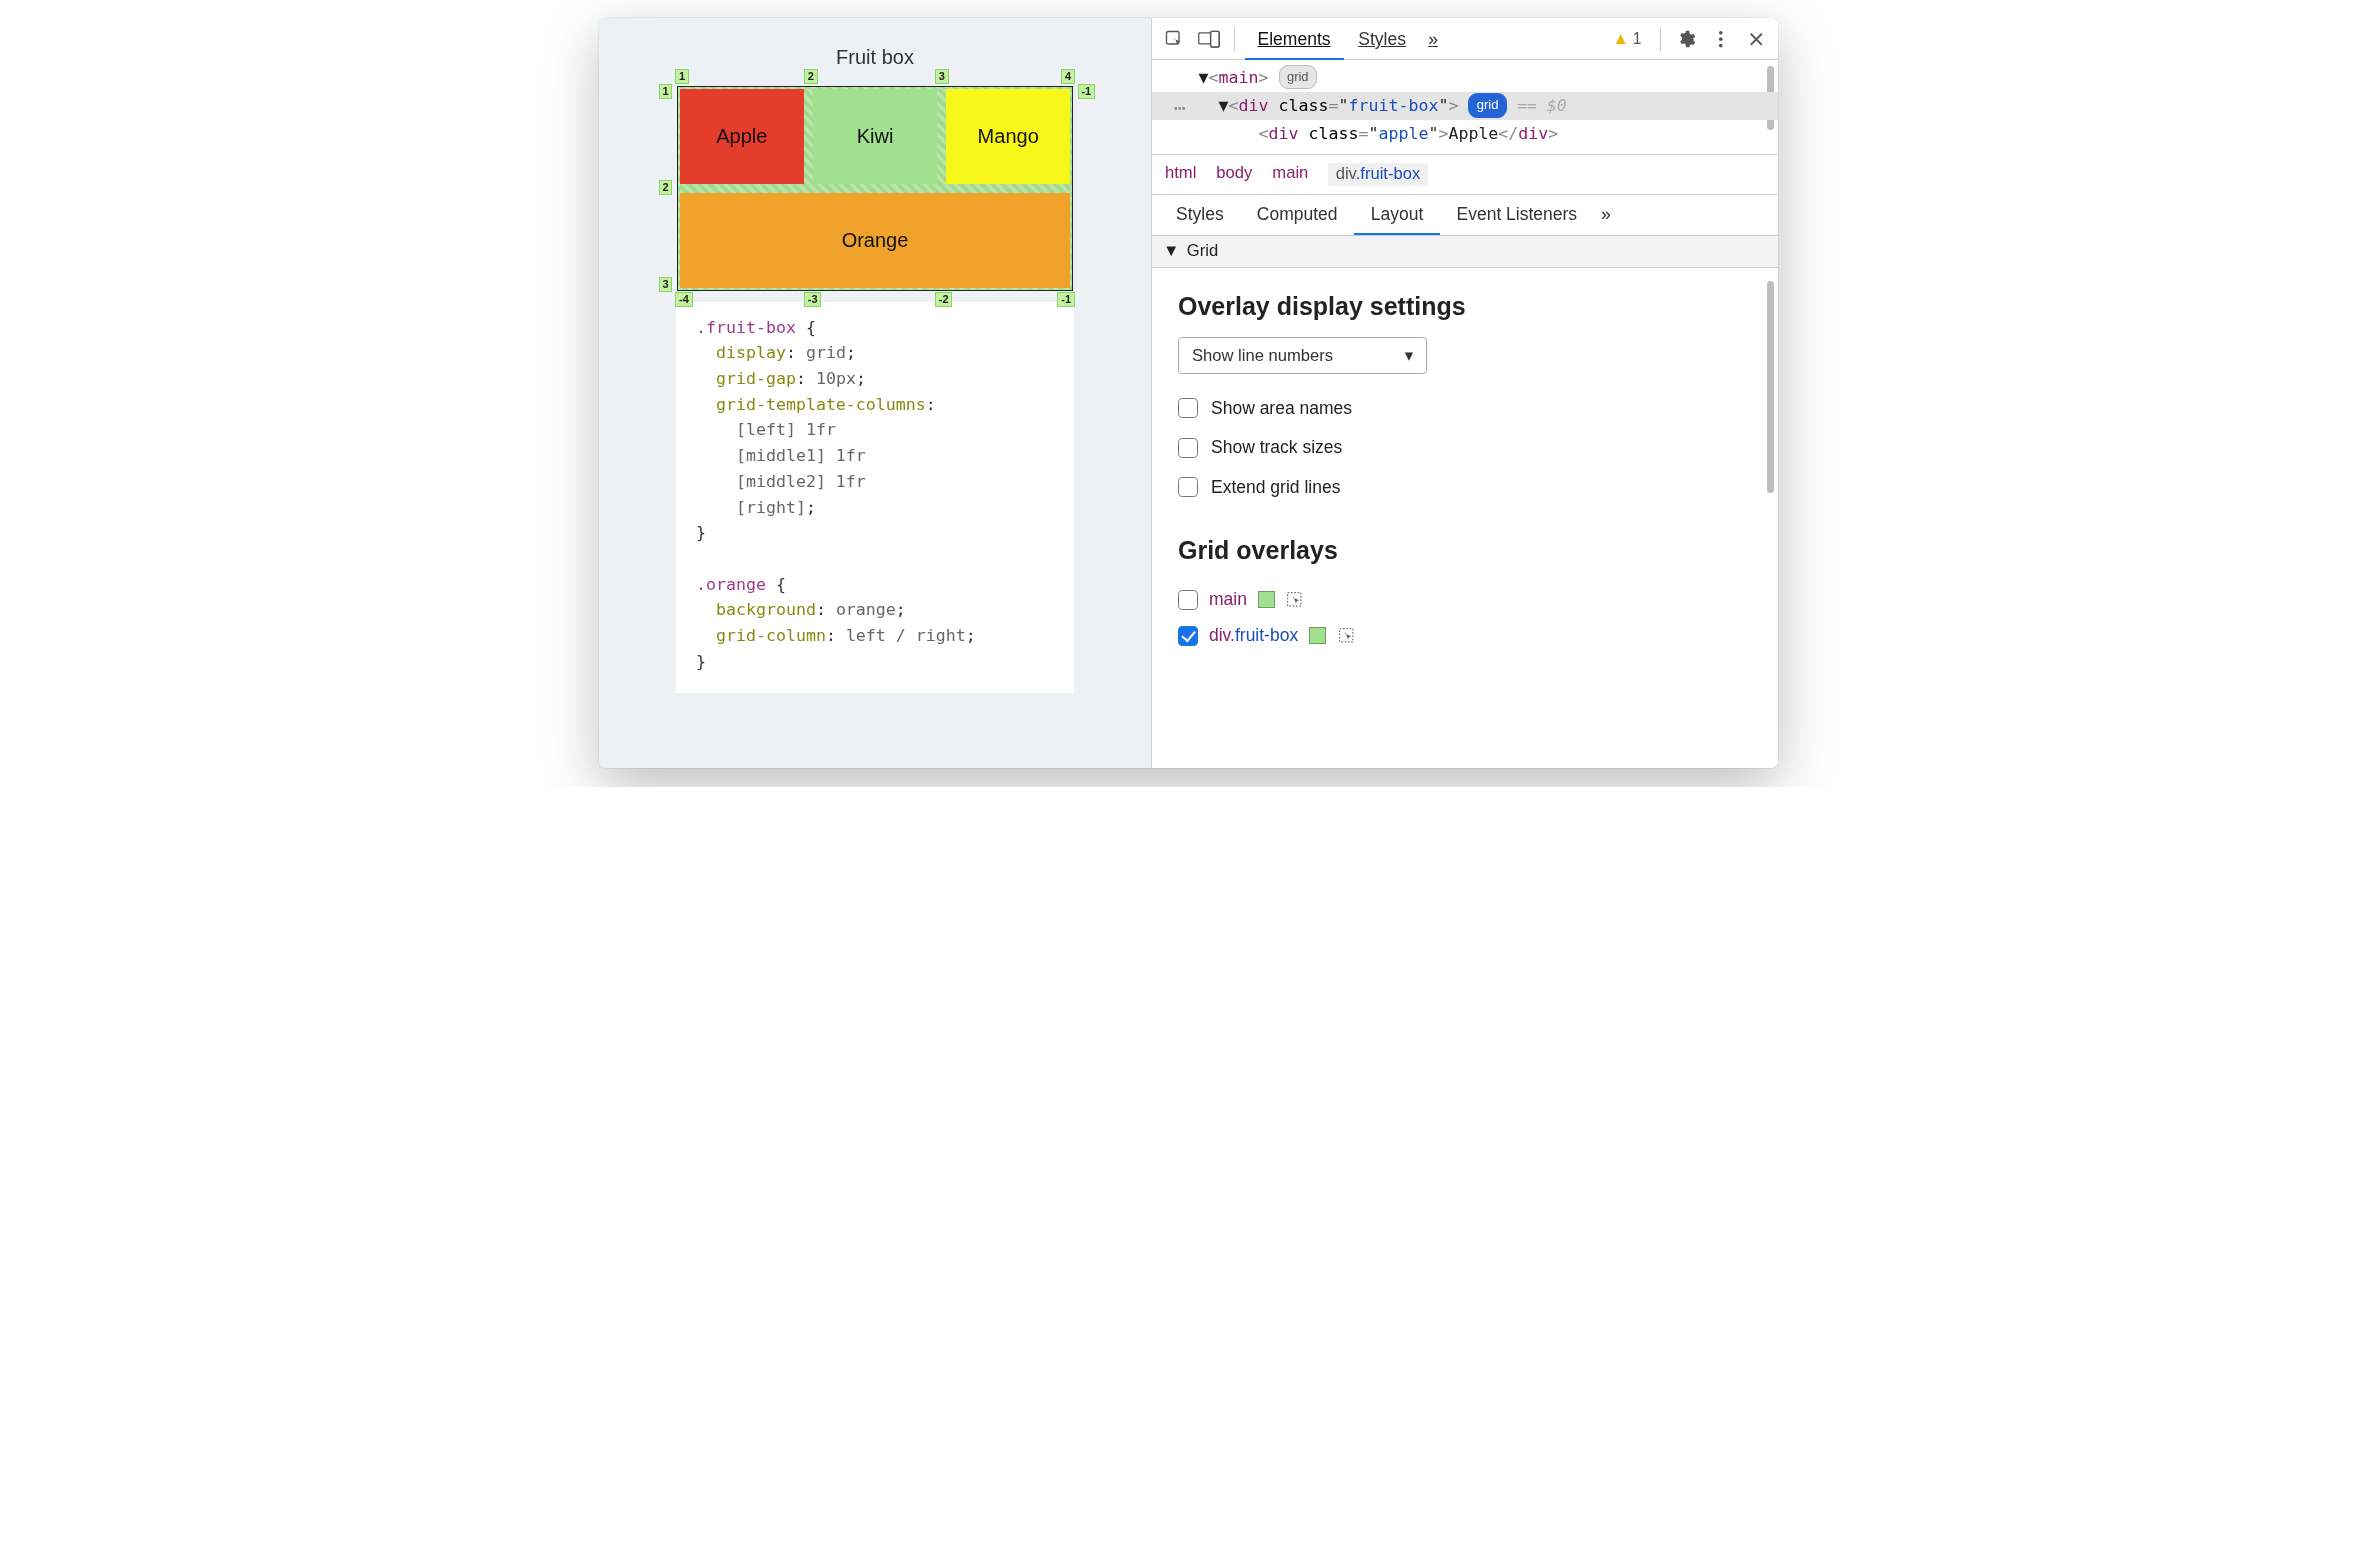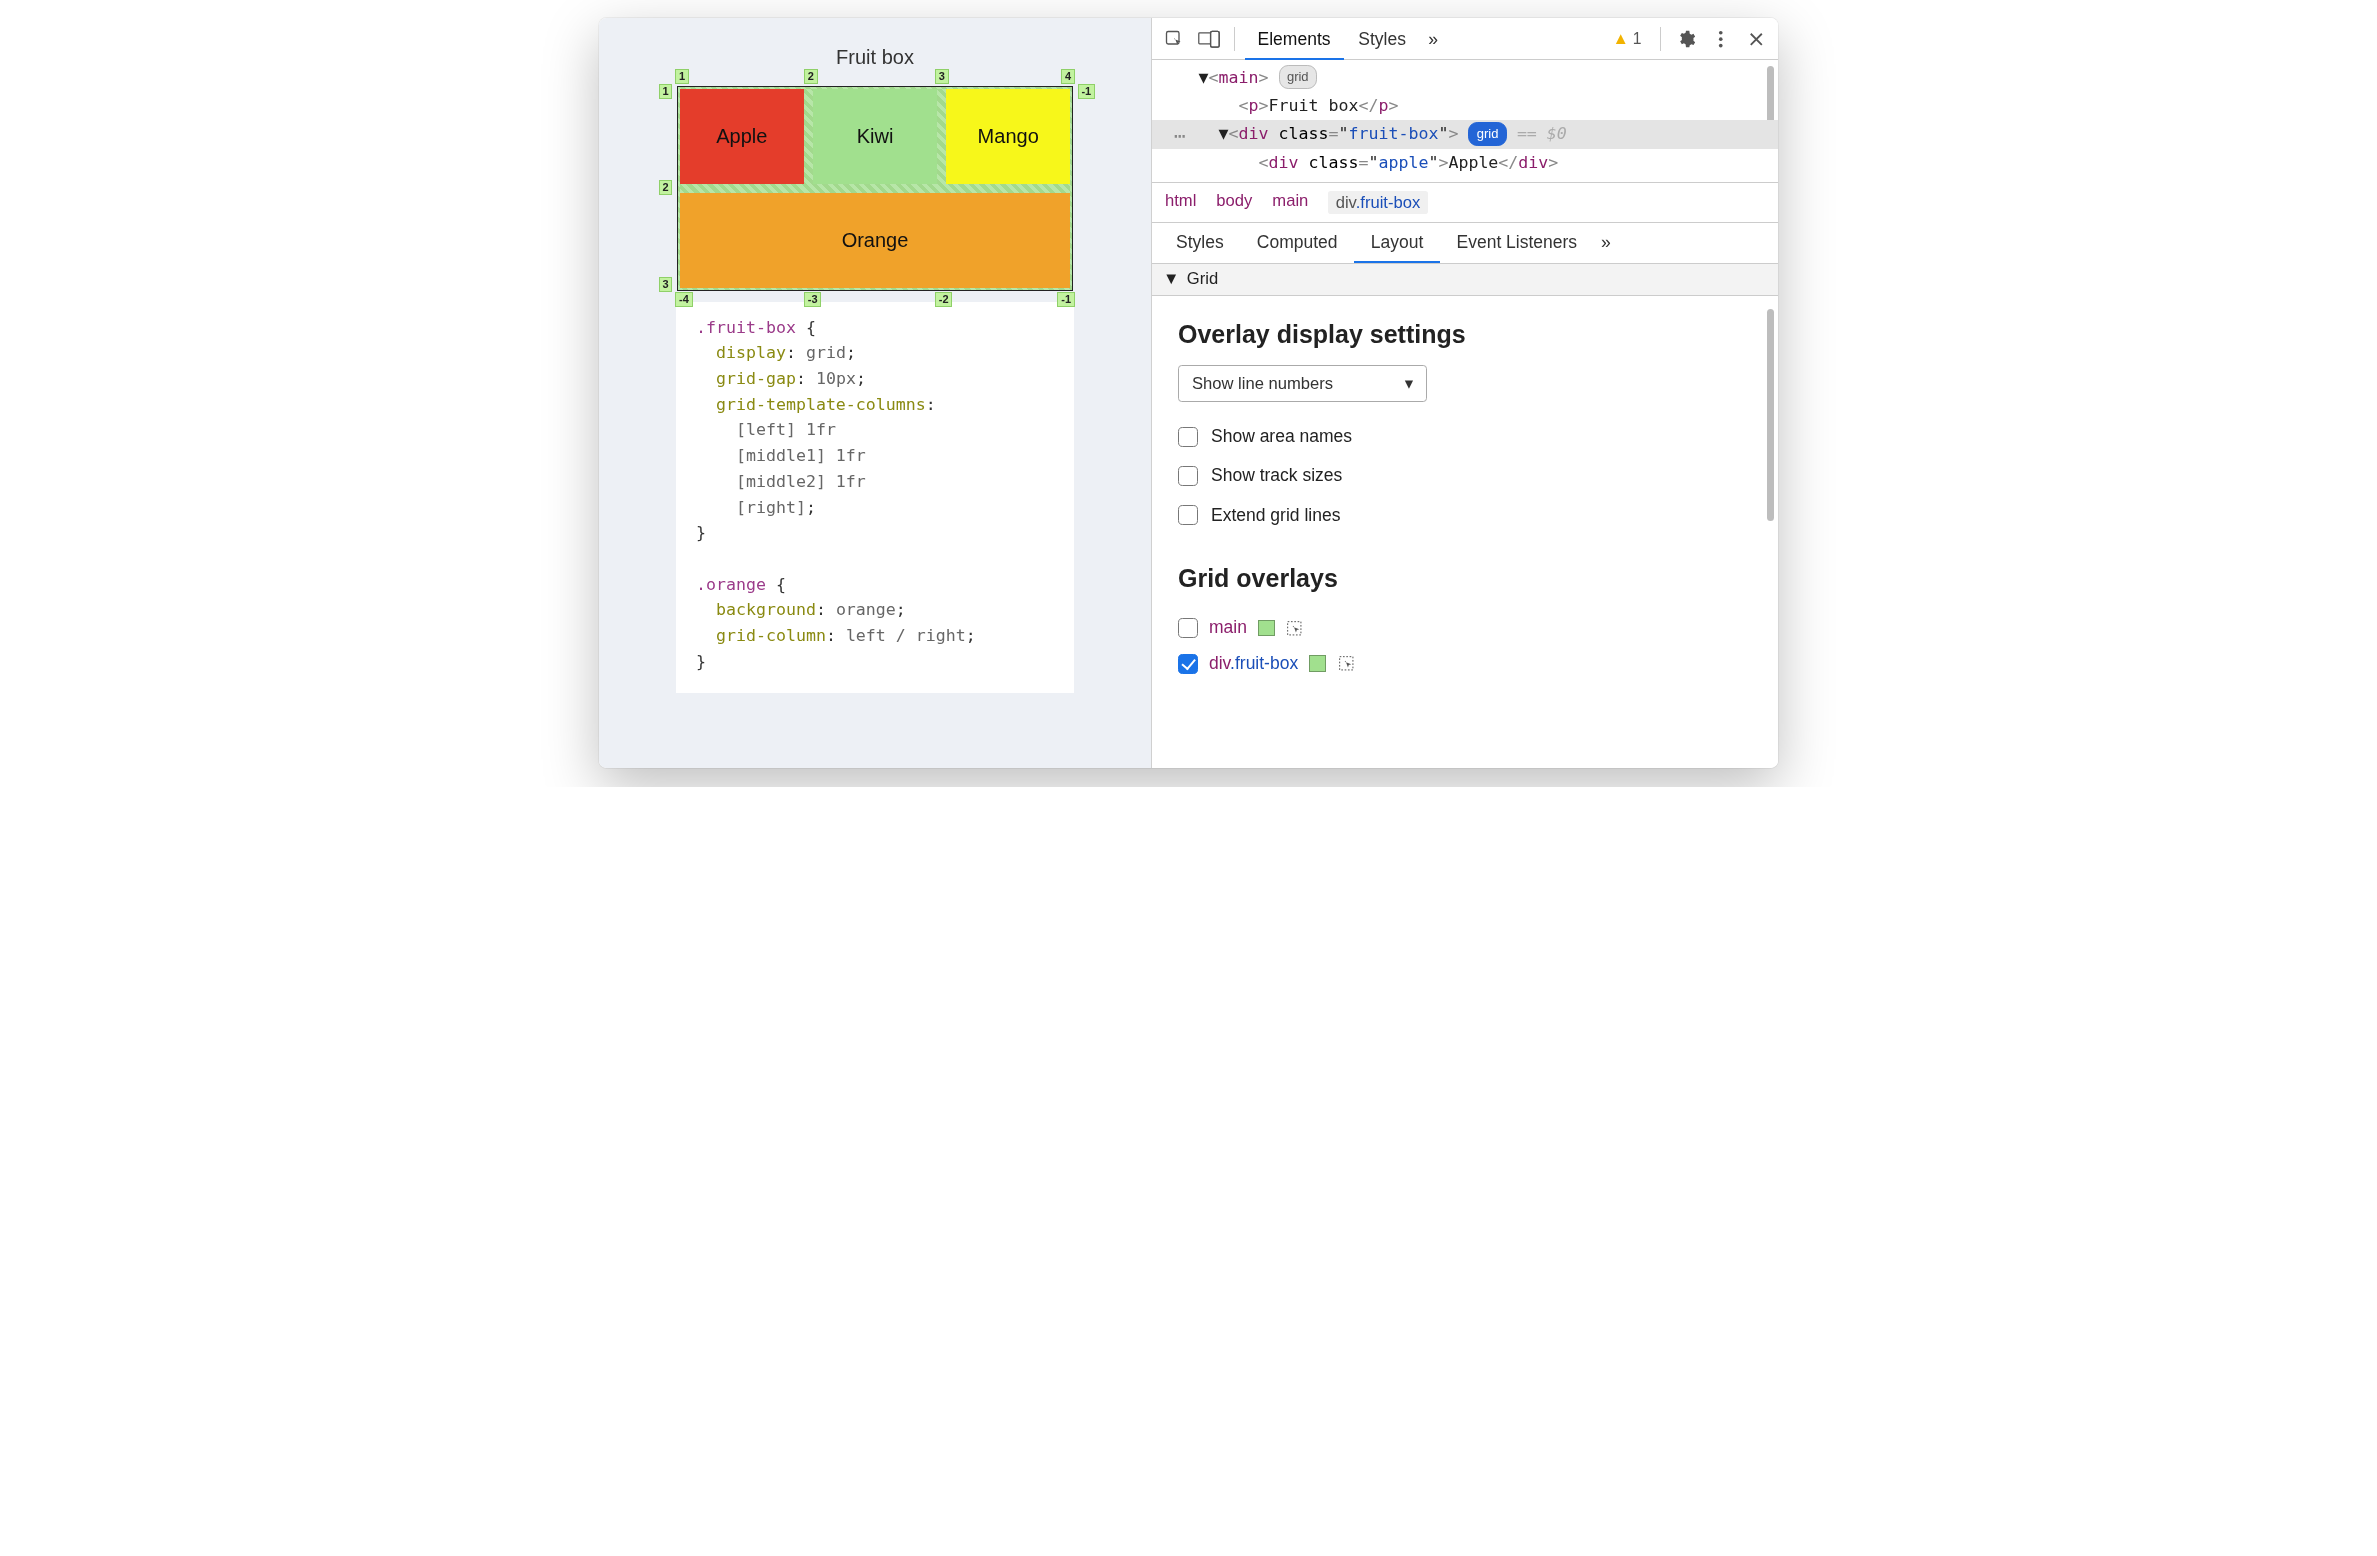--- a/index.html
+++ b/index.html
@@ -116,20 +116,21 @@
     border-radius: 1.8px;
   }
   .tb-sep { width:0.9px; height:24px; background:#ccc; margin:0 7.4px; }
   .tb-tab {
     padding: 0 13px;
     height: 42px;
     line-height: 42px;
     font-size: 17.5px;
     color: #333;
     cursor: pointer;
+    text-decoration: underline;
   }
   .tb-tab.active { border-bottom: 2.8px solid #1a73e8; color: #111; }
   .tb-spacer { flex:1; }
   .warn-badge {
     display:flex; align-items:center; gap:3.7px;
     font-size:15.7px; color:#555; padding:0 9.2px;
   }
   .warn-tri { color:#f2b300; font-size:16.6px; }
   .dom-tree {
     font-family: "SF Mono", ui-monospace, Menlo, Consolas, monospace;
@@ -361,21 +362,20 @@
       <div class="tb-btn">
         <svg width="16.6" height="16.6" viewBox="0 0 18 18" stroke="currentColor" stroke-width="2">
             <path d="M3 3l12 12M15 3L3 15"></path>
           </svg>
       </div>
     </div>
 
     <div class="dom-tree" style="position:relative">
       <div class="scrollbar-fake" style="top:5.5px;height:64px"></div>
       <div class="dom-line">   ▼<span class="tag-ang">&lt;</span><span class="tag-name">main</span><span class="tag-ang">&gt;</span> <span class="pill">grid</span></div>
-      <div class="dom-line">       <span class="tag-ang">&lt;</span><span class="tag-name">p</span><span class="tag-ang">&gt;</span><span>Fruit box</span><span class="tag-ang">&lt;/</span><span class="tag-name">p</span><span class="tag-ang">&gt;</span></div>
       <div class="row-wrap">
         <span class="dots-gutter">⋯</span>
         <div class="dom-line sel-row">     ▼<span class="tag-ang">&lt;</span><span class="tag-name">div</span> <span class="attr-n">class</span><span class="tag-ang">=</span>"<span class="attr-v">fruit-box</span>"<span class="tag-ang">&gt;</span> <span class="pill blue">grid</span> <span class="dollar">== $0</span></div>
       </div>
       <div class="dom-line">         <span class="tag-ang">&lt;</span><span class="tag-name">div</span> <span class="attr-n">class</span><span class="tag-ang">=</span>"<span class="attr-v">apple</span>"<span class="tag-ang">&gt;</span><span>Apple</span><span class="tag-ang">&lt;/</span><span class="tag-name">div</span><span class="tag-ang">&gt;</span></div>
     </div>
 
     <div class="crumbs">
       <span class="crumb">html</span>
       <span class="crumb">body</span>

